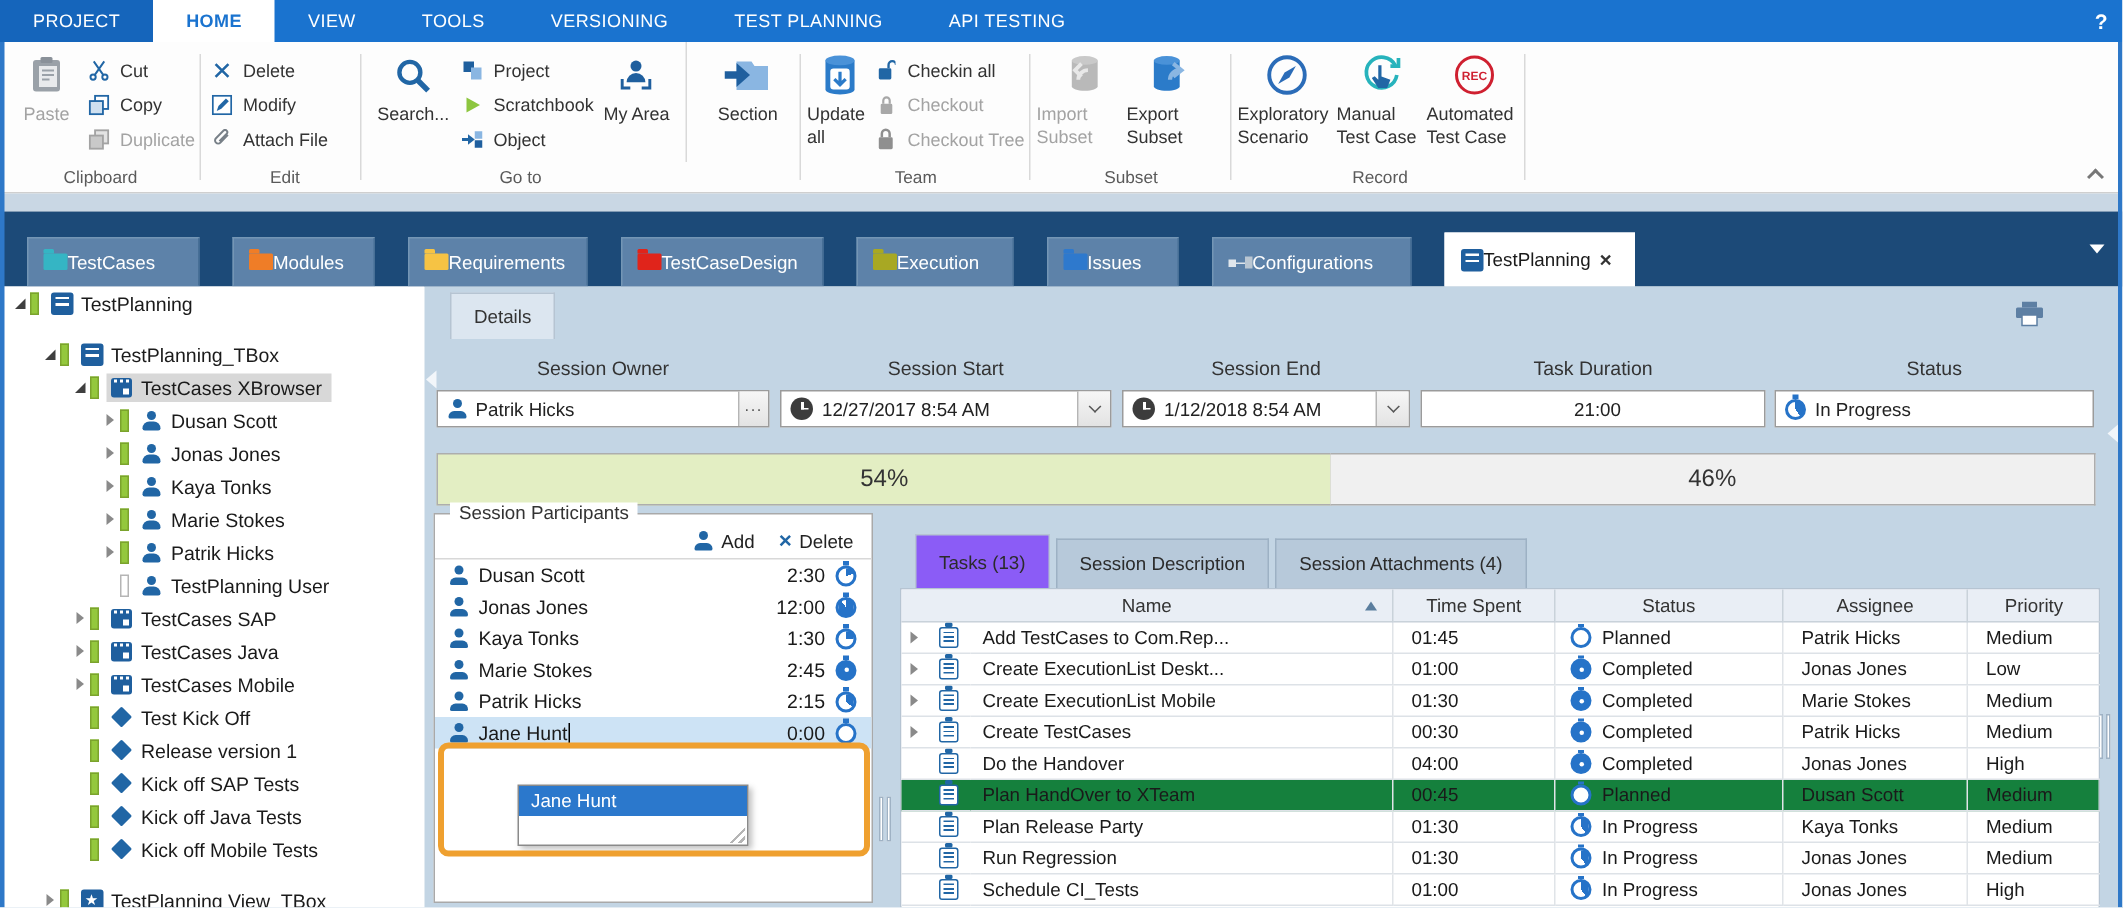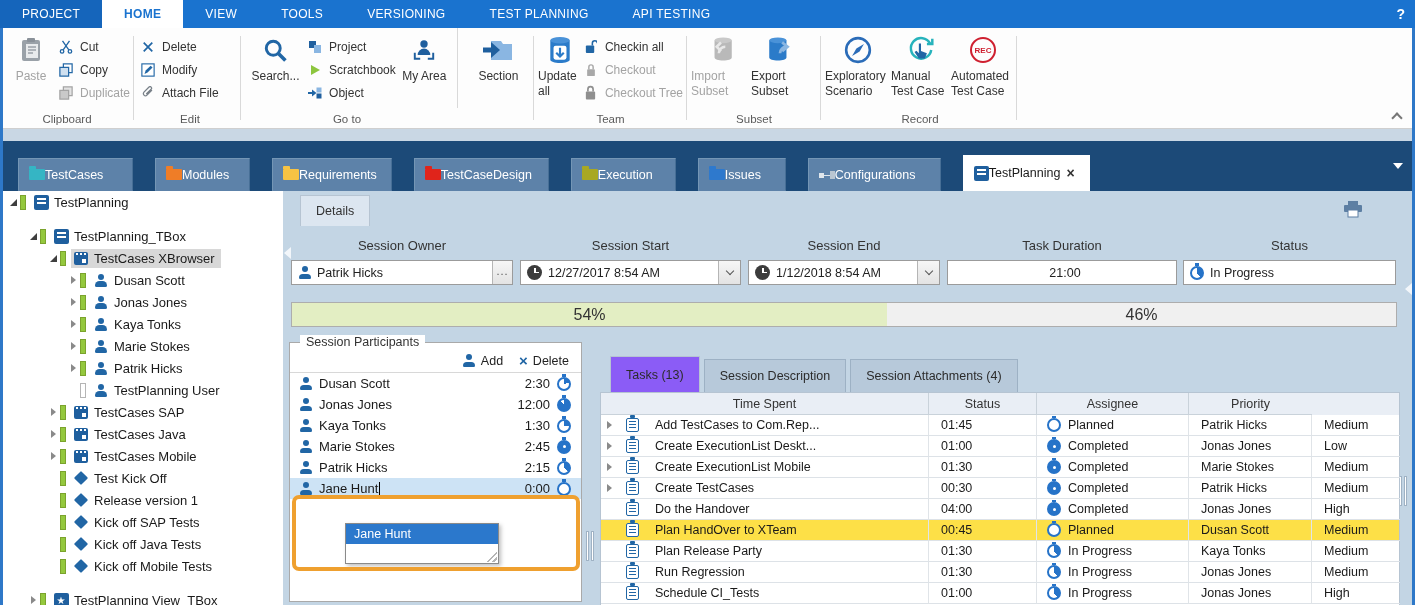--- a/index.html
+++ b/index.html
@@ -98,21 +98,21 @@
   .sw::after { content:""; position:absolute; top:-4.5px; left:3px; width:4px; height:2.5px; background:#2673c8; }
   .sw[data-fill="20"] { background:conic-gradient(#2673c8 0 20%, #fff 0); }
   .sw[data-fill="25"] { background:conic-gradient(#2673c8 0 25%, #fff 0); }
   .sw[data-fill="35"] { background:conic-gradient(#2673c8 0 35%, #fff 0); }
   .sw[data-fill="40"] { background:conic-gradient(#2673c8 0 40%, #fff 0); }
   .sw[data-fill="90"] { background:conic-gradient(#2673c8 0 90%, #fff 0); }
   .sw[data-fill="100"] { background:#2673c8; }
   .sw[data-fill="100"]::before { content:""; position:absolute; top:3.5px; left:3.5px; width:3px; height:3px; background:#fff; border-radius:50%; }
 
   
-  .pseg { position:absolute; top:111px; height:25px; border:1px solid #adadad; display:flex; align-items:center; justify-content:center; font-size:16px; color:#333; }
+  .pseg { position:absolute; top:111px; height:35px; border:1px solid #adadad; display:flex; align-items:center; justify-content:center; font-size:16px; color:#333; }
   .pseg.done { left:8px; width:597px; background:#e3eec3; }
   .pseg.rest { left:604px; width:510px; background:#f0f0f0; border-left:none; }
 
   
   .participants { position:absolute; left:6px; top:151px; width:293px; height:260px; background:#fff; border:1px solid #a9a9a9; }
   .ptitle { position:absolute; top:-8px; left:10px; background:#fff; padding:0 6px; font-size:12.5px; color:#333; }
   .pactions { height:30px; display:flex; align-items:center; justify-content:flex-end; gap:16px; padding:6px 12px 0 0; border-bottom:1px solid #d8d8d8; font-size:12.5px; color:#222; }
   .paction { display:flex; align-items:center; gap:5px; }
   .xico { color:#2166a5; font-weight:bold; font-size:15px; line-height:1; }
   .prow { height:21px; display:flex; align-items:center; gap:7px; padding:0 10px 0 9px; font-size:13px; color:#1a1a1a; }
@@ -133,21 +133,21 @@
   
   .tasks { position:absolute; left:317px; top:165px; width:800px; height:249px; }
   .ttabs { display:flex; align-items:flex-end; gap:4px; height:36px; padding-left:10px; }
   .ttab { height:33px; padding:0 15px; background:#b7c9da; border:1px solid #9db1c4; border-bottom:none; display:flex; align-items:center; font-size:12.5px; color:#2b2b2b; cursor:default; }
   .ttab.active { height:36px; background:#8b5cf6; border-color:#b6c4d2; }
   .ttable { position:absolute; left:0; top:36px; width:800px; bottom:0; background:#fff; border:1px solid #b6c4d2; border-bottom:none; }
   .thead { display:grid; grid-template-columns:328px 108px 152px 123px 88px; height:22px; background:#e9eef5; font-size:12.5px; color:#333; }
   .th { display:flex; align-items:center; justify-content:center; border-right:1px solid #c9d2da; border-bottom:1px solid #c9d2da; position:relative; }
   .sortasc { position:absolute; right:10px; width:0; height:0; border-left:4.5px solid transparent; border-right:4.5px solid transparent; border-bottom:6px solid #5b7society; border-bottom:6px solid #5b7e9e; }
   .trw { display:grid; grid-template-columns:17px 29px 282px 108px 152px 123px 88px; height:21px; font-size:12.5px; color:#1a1a1a; background:#fff; }
-  .trw.sel { background:#fde047; }
+  .trw.sel { background:#15803d; }
   .td { display:flex; align-items:center; border-right:1px solid #e0e4e8; border-bottom:1px solid #dde2e7; overflow:hidden; white-space:nowrap; }
   .td.first { border-right:none; justify-content:center; }
   .td.name { padding-left:8px; }
   .td.pad { padding-left:12px; }
   .td.stat { gap:7px; padding-left:10px; }
   .taskico { width:13px; height:14px; border:1.5px solid #2166a5; border-radius:2px; background:#fff; position:relative; }
   .taskico::before { content:""; position:absolute; top:-4px; left:2.5px; width:5px; height:3px; background:#2166a5; border-radius:1px; }
   .taskico::after { content:""; position:absolute; left:1.5px; top:2px; width:7px; height:7px;
     background:repeating-linear-gradient(#2166a5 0 1.3px, transparent 1.3px 3px); }
 
@@ -798,20 +798,24 @@
 
     <div class="tasks">
       <div class="ttabs">
         <div class="ttab active">Tasks (13)</div>
         <div class="ttab">Session Description</div>
         <div class="ttab">Session Attachments (4)</div>
       </div>
       <div class="ttable">
         <div class="thead">
           <div class="th">
+              <span>Name</span>
+              <span class="sortasc"></span>
+            </div>
+          <div class="th">
               <span>Time Spent</span>
             </div>
           <div class="th">
               <span>Status</span>
             </div>
           <div class="th">
               <span>Assignee</span>
             </div>
           <div class="th" style="border-right:none">
               <span>Priority</span>

